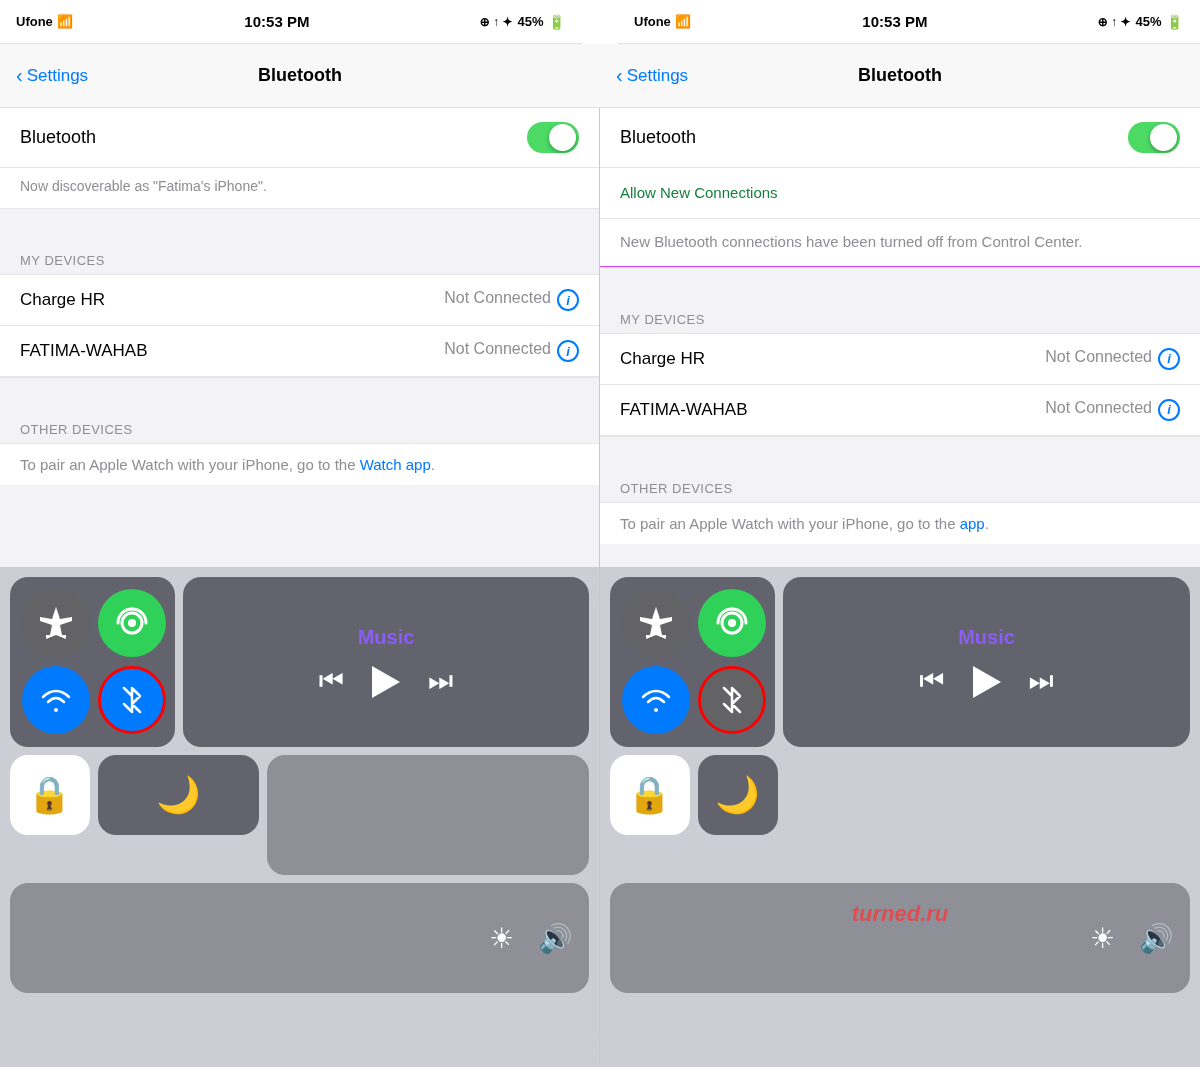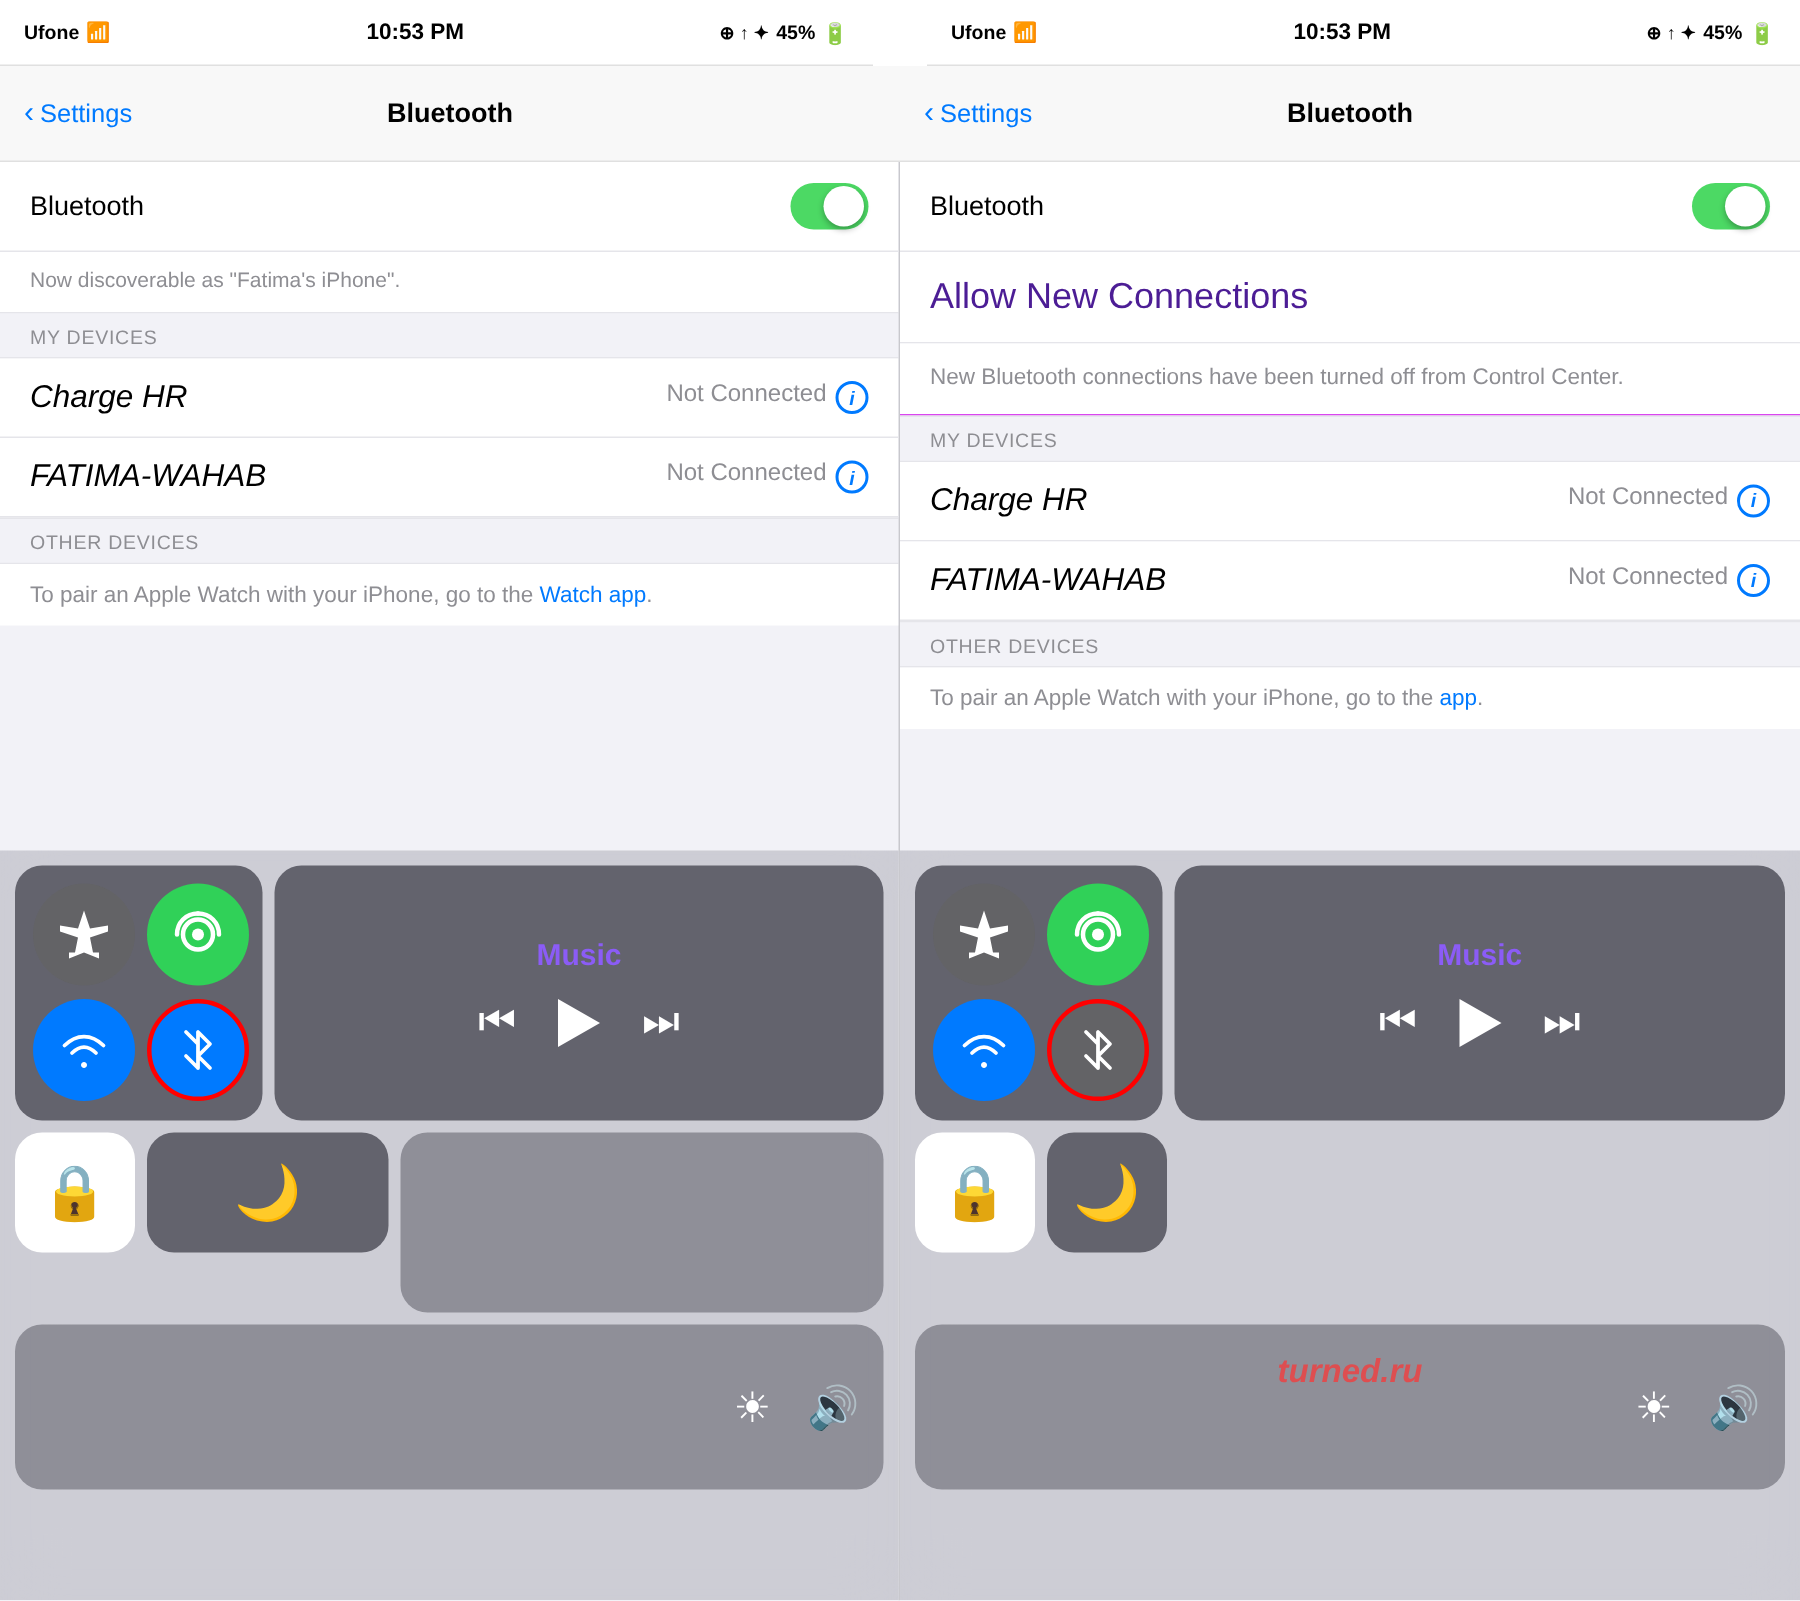--- a/index.html
+++ b/index.html
@@ -126,34 +126,34 @@
       background: #fff;
     }
 
     .section-header {
       padding: 8px 20px 6px;
       font-size: 13px;
       color: #8e8e93;
       text-transform: uppercase;
       letter-spacing: 0.5px;
       background: #f2f2f7;
+      margin-top: 36px;
     }
 
     .device-row {
       display: flex;
       align-items: center;
       justify-content: space-between;
       padding: 14px 20px;
       background: #fff;
       border-bottom: 1px solid #e5e5ea;
     }
     .device-name {
-      font-size: 21px;
+      font-size: 17px;
       color: #000;
-      font-style: italic;
     }
     .device-right {
       display: flex;
       gap: 6px;
     }
     .device-status {
       font-size: 16px;
       color: #8e8e93;
     }
     .info-icon {
@@ -171,22 +171,22 @@
       cursor: pointer;
     }
 
     
     .allow-connections-btn {
       padding: 16px 20px;
       background: #fff;
       border-bottom: 1px solid #e5e5ea;
     }
     .allow-connections-text {
-      font-size: 24px;
-      color: #4c1d95;
+      font-size: 15px;
+      color: #15803d;
       cursor: pointer;
       text-align: right;
     }
     .info-box {
       padding: 12px 20px;
       background: #fff;
       border-bottom: 1px solid #d946ef;
     }
     .info-box-text {
       font-size: 15px;

